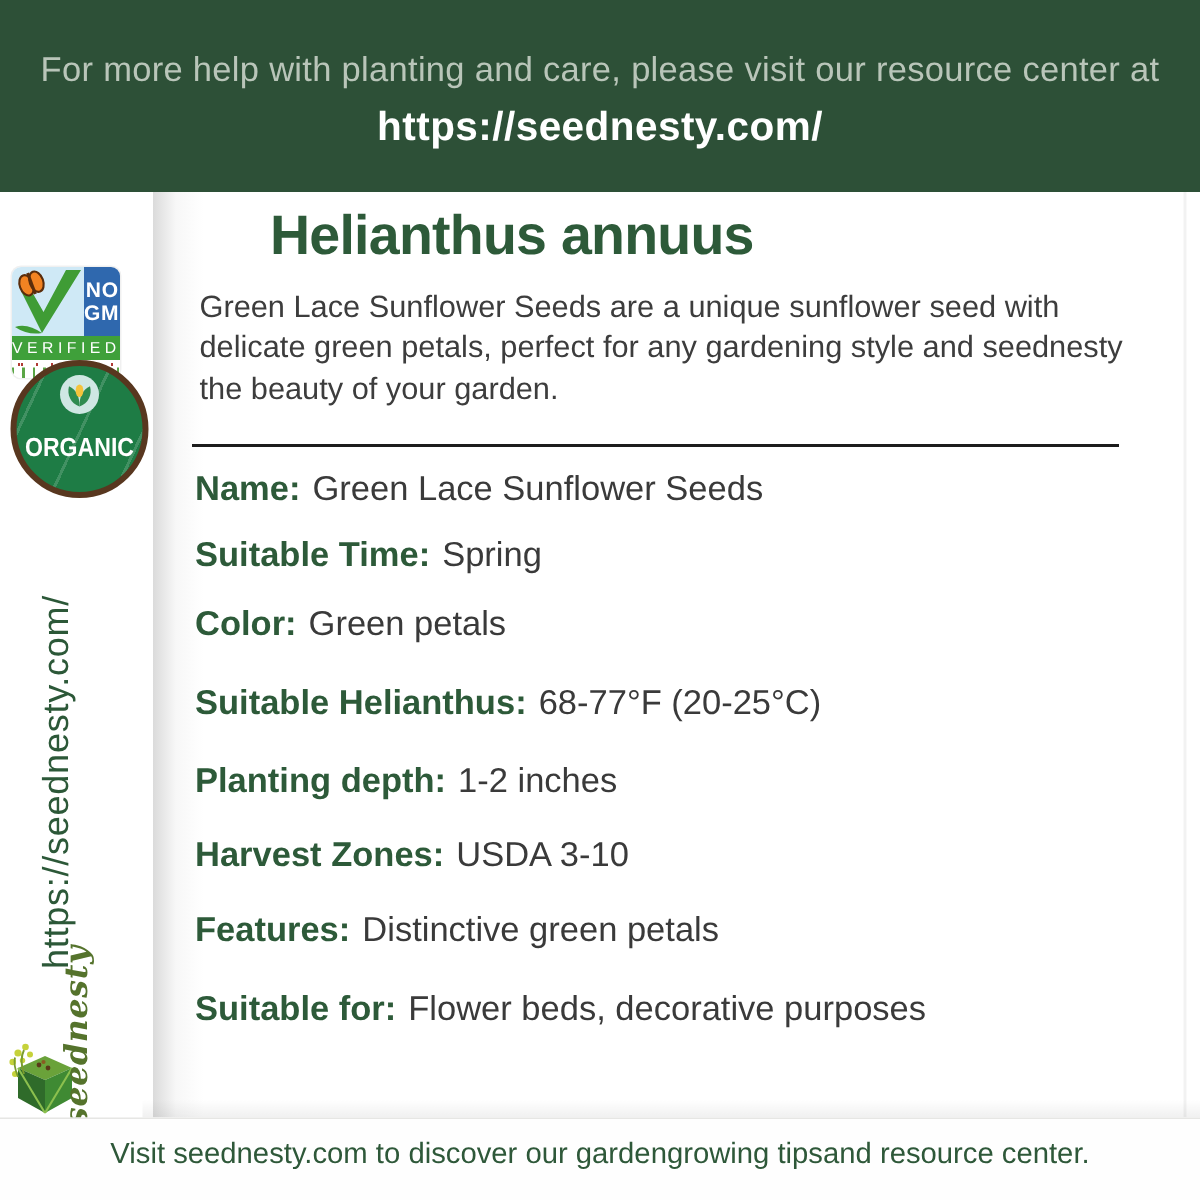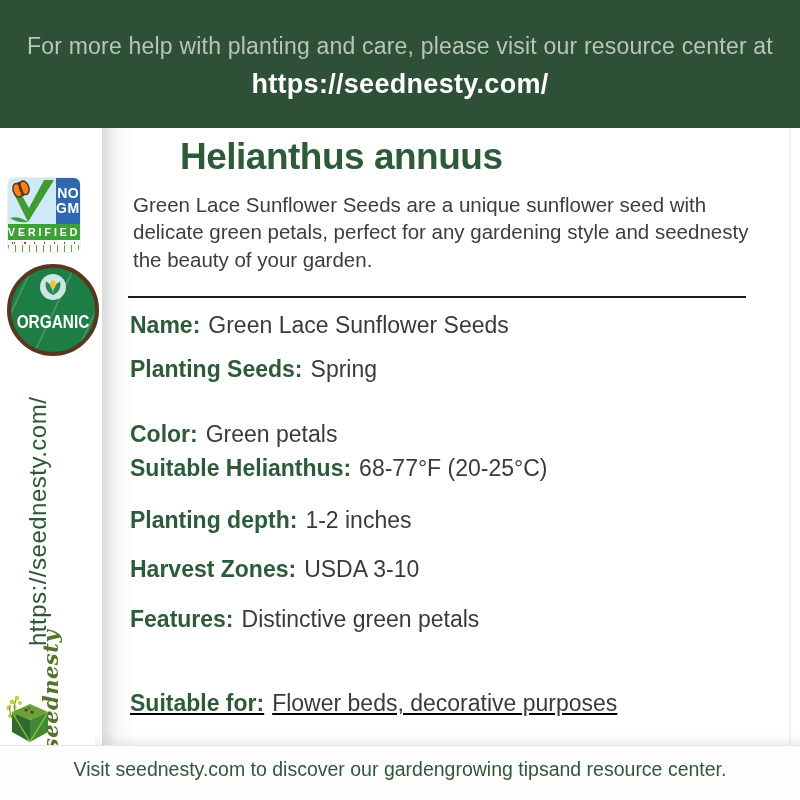--- a/index.html
+++ b/index.html
@@ -39,34 +39,34 @@
     border-radius:6px;overflow:hidden;background:#fff;box-shadow:0 0 0 1px rgba(0,0,0,.06);
   }
   .nongmo-top{display:flex;height:46px;}
   .nongmo-sky{width:48px;height:46px;background:#cfe9f6;position:relative;}
   .nongmo-blue{
     width:42px;height:46px;background:#2f68ae;color:#fff;font-weight:700;
     font-size:14px;line-height:15px;display:flex;flex-direction:column;
     align-items:center;justify-content:center;letter-spacing:.5px;
   }
   .nongmo-verified{
-    height:16px;background:#3fa03a;color:#fff;font-size:10.5px;font-weight:700;
+    height:16px;background:#3fa03a;color:#fff;font-size:10.5px;font-weight:400;
     letter-spacing:3px;text-align:center;line-height:16px;
   }
   .nongmo-meadow{
     height:12px;background-color:#fff;
     background-image:
       repeating-linear-gradient(90deg,#5aa545 0 1.5px,transparent 1.5px 7px),
       repeating-linear-gradient(90deg,#b03a34 0 1.5px,transparent 1.5px 10px);
     background-size:100% 7px,100% 2px;
     background-position:0 bottom,6px 2px;
     background-repeat:repeat-x;
   }
   .organic{
-    position:absolute;left:7px;top:136px;width:92px;height:92px;border-radius:50%;
+    position:absolute;left:7px;top:112px;width:92px;height:92px;border-radius:50%;
     background:
       repeating-linear-gradient(115deg,transparent 0 18px,rgba(255,255,255,.16) 18px 20px,transparent 20px 38px),
       #1e7c45;
     border:4px solid #58371f;box-sizing:border-box;overflow:hidden;
   }
   .organic-plant{position:absolute;left:28px;top:5px;}
   .organic-label{
     position:absolute;left:0;top:44px;width:84px;text-align:center;color:#fff;
     font-weight:700;font-size:17.5px;transform:scaleX(.88);letter-spacing:0;
   }
@@ -92,22 +92,22 @@
     position:absolute;left:133px;top:63px;width:648px;
     font-size:20.5px;line-height:1.33;color:#3d3d3d;
   }
   .rule{
     position:absolute;left:128px;top:168px;width:618px;height:0;
     border-top:2px solid #1c1c1c;
   }
   .field-row{position:absolute;left:130px;white-space:nowrap;font-size:23px;text-align:center;}
   .field-label{font-weight:700;color:#2d5a39;margin-right:8px;}
   .field-value{color:#3a3a3a;}
-  .row-0{top:184px;} .row-1{top:228px;} .row-2{top:274px;margin-top:19px;} .row-3{top:327px;}
-  .row-4{top:379px;} .row-5{top:428px;} .row-6{top:478px;} .row-7{top:562px;text-decoration:underline;}
+  .row-0{top:184px;} .row-1{top:228px;} .row-2{top:274px;} .row-3{top:327px;}
+  .row-4{top:379px;} .row-5{top:428px;} .row-6{top:478px;} .row-7{top:531px;}
   
   .footer{
     position:absolute;left:0;top:745px;width:800px;height:55px;background:#fefefe;
     border-top:1px solid #e6e6e4;text-align:center;
   }
   .footer-text{margin-top:12px;font-size:19.5px;color:#2e5839;}
 </style>
 </head>
 <body>
 
@@ -185,21 +185,21 @@
   <div class="bottom-edge"></div>
 
   <div class="title">Helianthus annuus</div>
   <div class="desc">Green Lace Sunflower Seeds are a unique sunflower seed with delicate green petals, perfect for any gardening style and seednesty the beauty of your garden.</div>
   <div class="rule"></div>
 
   <div class="field-row row-0">
     <span class="field-label">Name:</span><span class="field-value">Green Lace Sunflower Seeds</span>
   </div>
   <div class="field-row row-1">
-    <span class="field-label">Planting Seeds:</span><span class="field-value">Spring</span>
+    <span class="field-label">Suitable Time:</span><span class="field-value">Spring</span>
   </div>
   <div class="field-row row-2">
     <span class="field-label">Color:</span><span class="field-value">Green petals</span>
   </div>
   <div class="field-row row-3">
     <span class="field-label">Suitable Helianthus:</span><span class="field-value">68-77°F (20-25°C)</span>
   </div>
   <div class="field-row row-4">
     <span class="field-label">Planting depth:</span><span class="field-value">1-2 inches</span>
   </div>

